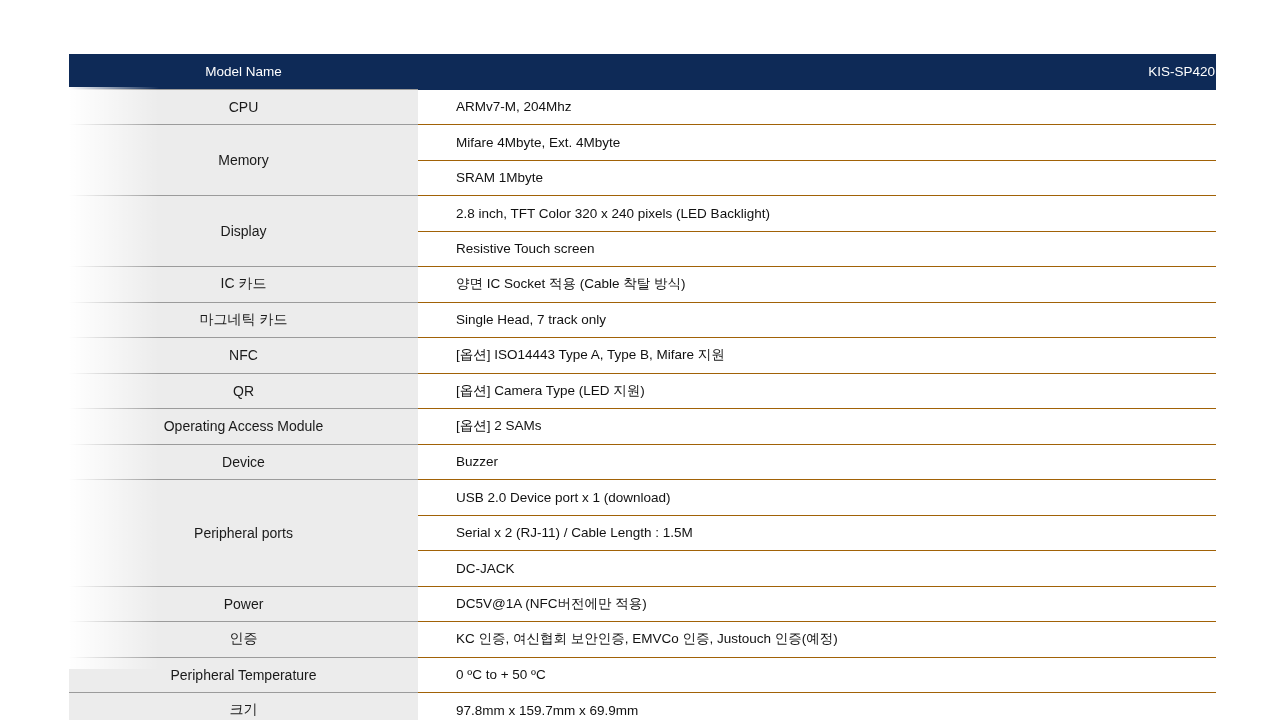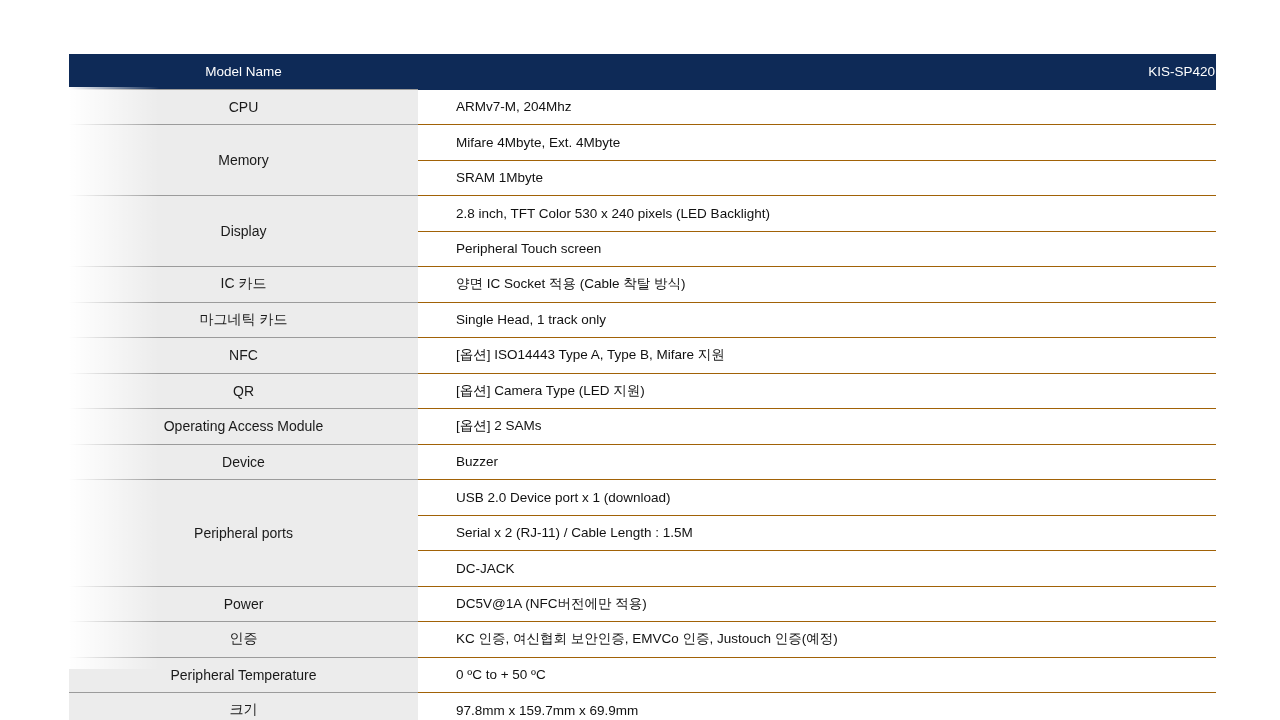--- a/index.html
+++ b/index.html
@@ -103,32 +103,32 @@
         </tr>
         <tr>
           <td class="lbl" rowspan="2">Memory</td>
           <td class="val">Mifare 4Mbyte, Ext. 4Mbyte</td>
         </tr>
         <tr>
           <td class="val">SRAM 1Mbyte</td>
         </tr>
         <tr>
           <td class="lbl" rowspan="2">Display</td>
-          <td class="val">2.8 inch,  TFT Color 530 x 240 pixels (LED Backlight)</td>
+          <td class="val">2.8 inch,  TFT Color 320 x 240 pixels (LED Backlight)</td>
         </tr>
         <tr>
-          <td class="val">Peripheral Touch screen</td>
+          <td class="val">Resistive Touch screen</td>
         </tr>
         <tr>
           <td class="lbl" rowspan="1">IC 카드</td>
           <td class="val">양면 IC Socket 적용 (Cable 착탈 방식)</td>
         </tr>
         <tr>
           <td class="lbl" rowspan="1">마그네틱 카드</td>
-          <td class="val">Single Head, 1 track only</td>
+          <td class="val">Single Head, 7 track only</td>
         </tr>
         <tr>
           <td class="lbl" rowspan="1">NFC</td>
           <td class="val">[옵션] ISO14443 Type A, Type B, Mifare 지원</td>
         </tr>
         <tr>
           <td class="lbl" rowspan="1">QR</td>
           <td class="val">[옵션] Camera Type (LED 지원)</td>
         </tr>
         <tr>

